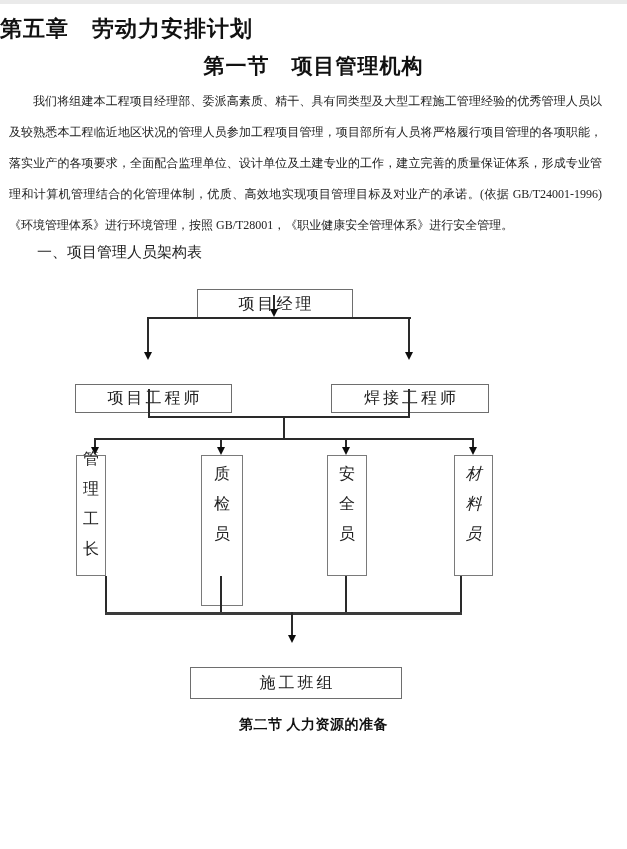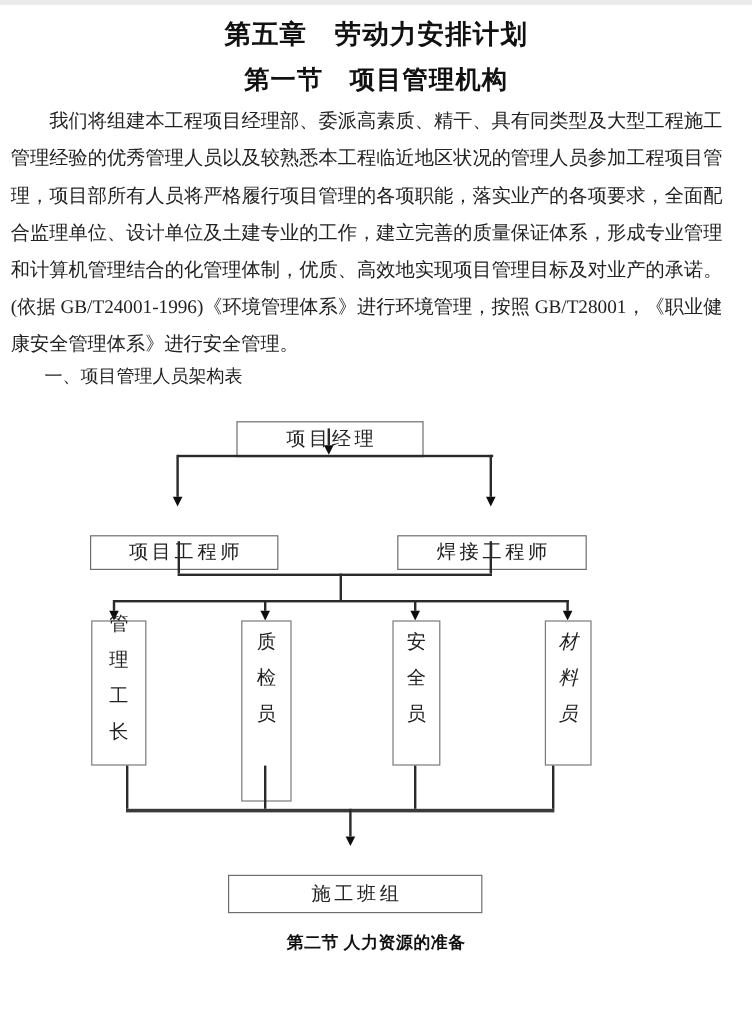--- a/index.html
+++ b/index.html
@@ -3,29 +3,29 @@
 <meta charset="utf-8">
 <style>
   html,body { margin:0; padding:0; background:#ffffff; }
   .page {
     position:relative; width:627px; height:849px; margin:0 auto;
     background:#ffffff; overflow:hidden;
     font-family:"Liberation Serif","DejaVu Serif",serif; color:#1b1b1b;
   }
   .top-edge { position:absolute; top:0; left:0; right:0; height:4px; background:#eaeaea; }
   .chapter-title {
-    margin:14px 0 0; text-align:center; font-weight:bold;
+    margin:14px 0 0; text-align:left; font-weight:bold;
     font-size:22px; line-height:30px; letter-spacing:1px; color:#111;
   }
   .section1-title {
     margin:8px 0 0; text-align:center; font-weight:bold;
     font-size:21px; line-height:28px; letter-spacing:1px; color:#111;
   }
   .body-text {
-    margin:6px 25px 0 9px; font-size:16px; line-height:31px;
+    margin:6px 25px 0 9px; font-size:12px; line-height:31px;
     text-align:justify; text-indent:2em; color:#222;
   }
   .arch-label { margin:2px 0 0 37px; font-size:15px; line-height:18px; color:#222; }
 
   .diagram { position:relative; height:422px; }
   .dbox {
     position:absolute; border:1px solid #6e6e6e; background:#fff;
     display:flex; align-items:center; justify-content:center;
     font-size:16px; letter-spacing:3px; text-indent:3px; color:#222; box-sizing:border-box;margin-top:24px;
   }
@@ -83,21 +83,21 @@
     <div class="hl" style="left:95px; top:177px; width:379px;"></div>
     <div class="vl" style="left:94px; top:177px; height:9px;"></div>
     <div class="arrowhead" style="left:91px; top:186px;"></div>
     <div class="vl" style="left:220px; top:177px; height:9px;"></div>
     <div class="arrowhead" style="left:217px; top:186px;"></div>
     <div class="vl" style="left:345px; top:177px; height:9px;"></div>
     <div class="arrowhead" style="left:342px; top:186px;"></div>
     <div class="vl" style="left:472px; top:177px; height:9px;"></div>
     <div class="arrowhead" style="left:469px; top:186px;"></div>
 
-    <div class="vbox overflow-top" style="left:76px; top:194px; width:46px; height:121px;">
+    <div class="vbox overflow-top" style="left:76px; top:194px; width:30px; height:121px;">
       <span class="vtext">管理工长</span>
     </div>
     <div class="vbox" style="left:201px; top:194px; width:42px; height:151px;">
       <span class="vtext">质检员</span>
     </div>
     <div class="vbox" style="left:327px; top:194px; width:40px; height:121px;">
       <span class="vtext">安全员</span>
     </div>
     <div class="vbox" style="left:454px; top:194px; width:39px; height:121px;font-style:italic;">
       <span class="vtext">材料员</span>

